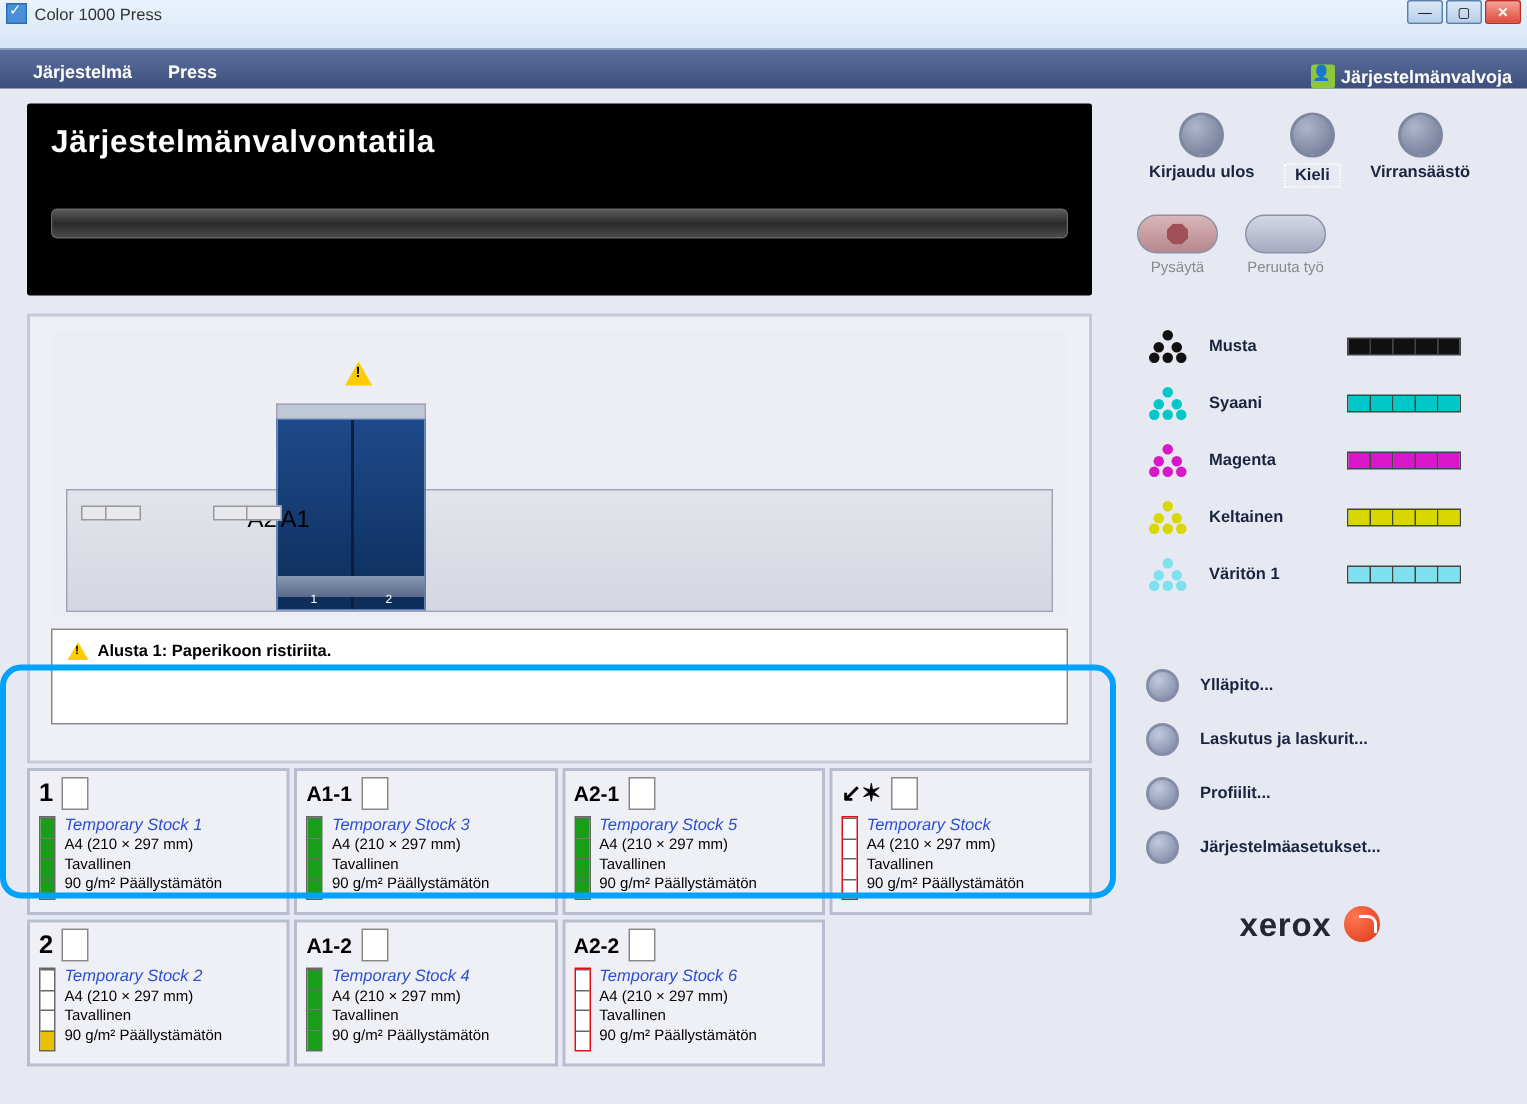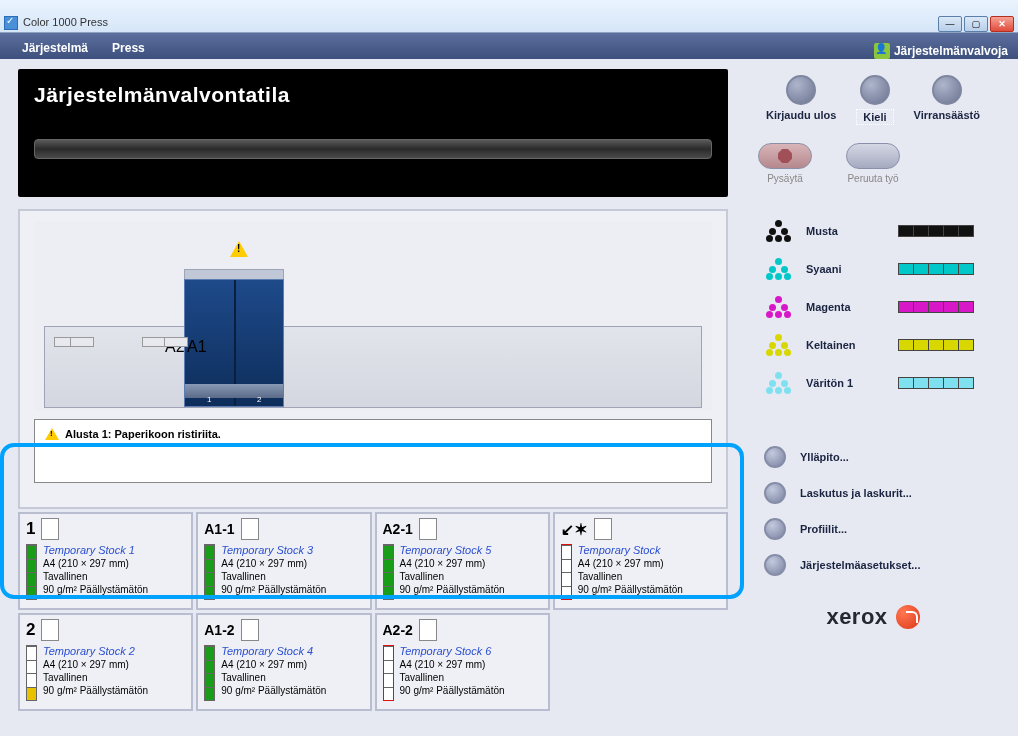--- a/index.html
+++ b/index.html
@@ -1,18 +1,18 @@
 <!DOCTYPE html>
 <html><head>
 <meta charset="utf-8">
 <style>
 * { box-sizing: border-box; margin: 0; padding: 0; font-family: Arial, sans-serif; }
 body { width: 1018px; height: 736px; overflow: hidden; background: #e7e9f2; }
 
-.titlebar { height: 14px; background: linear-gradient(#eaf3fd, #d6e6f8); display: flex; align-items: flex-start; padding: 16px 4px; border-bottom: 1px solid #8ba3c0; }
+.titlebar { height: 14px; background: linear-gradient(#eaf3fd, #d6e6f8); display: flex; align-items: flex-end; padding: 16px 4px; border-bottom: 1px solid #8ba3c0; }
 .titlebar-icon { width: 14px; height: 14px; background: #4a90d9; border: 1px solid #2a6eb8; margin-right: 5px; position: relative; }
 .titlebar-icon::after { content:'✓'; position:absolute; top:-2px; left:1px; color:#fff; font-size:10px; }
 .titlebar-title { font-size: 11px; color: #333; flex: 1; }
 .win-controls { display: flex; gap: 2px; }
 .win-btn { width: 24px; height: 16px; border: 1px solid #5a7fa8; border-radius: 2px; display: flex; align-items: center; justify-content: center; font-size: 9px; background: linear-gradient(#dbe8f7,#b8cfe9); cursor: pointer; }
 .win-close { background: linear-gradient(#f5a295,#e04b3a); color:#fff; border-color:#b52e1f; font-weight:bold; }
 
 .menubar { height: 26px; background: linear-gradient(#5c6f9e, #3d4f7c); display: flex; align-items: flex-end; padding: 0 10px; color: #fff; font-size: 12px; font-weight: bold; }
 .menubar-item { padding: 4px 12px; cursor: pointer; }
 .menubar-right { margin-left: auto; display: flex; align-items: center; gap: 4px; }
@@ -60,42 +60,42 @@
 .tray-info { font-size: 10px; line-height: 13px; }
 .stock-name { color: #2a4fd0; font-style: italic; font-size: 11px; }
 .bypass-ico { font-size: 16px; font-weight: bold; }
 
 .top-buttons { display: flex; gap: 20px; justify-content: center; margin-top: 6px; }
 .round-btn-col { display: flex; flex-direction: column; align-items: center; gap: 4px; }
 .round-btn { width: 30px; height: 30px; border-radius: 50%; background: radial-gradient(circle at 35% 30%, #aeb5cc, #6b7490); border: 2px solid #7e86a0; cursor: pointer; }
 .round-label { font-size: 11px; color: #1a2340; font-weight: bold; }
 .lang-box { border: 1px dotted #fff; padding: 1px 6px; background: rgba(255,255,255,0.08);}
 
-.action-row { display: flex; gap: 34px; margin-top: 18px; margin-left: 14px; }
+.action-row { display: flex; gap: 18px; margin-top: 18px; margin-left: 14px; }
 .pill-btn { width: 54px; height: 26px; border-radius: 13px; background: linear-gradient(#d4d7e4,#a5aac0); border: 1px solid #8a90a8; display:flex; align-items:center; justify-content:center; }
 .pill-stop { background: linear-gradient(#d8b5b8,#b5888e); }
 .oct { width:14px;height:14px;background:#a15058; clip-path: polygon(30% 0,70% 0,100% 30%,100% 70%,70% 100%,30% 100%,0 70%,0 30%);}
 .pill-label { font-size: 10px; color: #888; margin-top: 4px; text-align:center;}
 
 .toner-list { margin-top: 36px; display: flex; flex-direction: column; gap: 16px; padding-left: 20px;}
 .toner-row { display: flex; align-items: center; gap: 12px; }
 .toner-ico { width: 30px; display:flex; justify-content:center;}
 .dots { position: relative; width: 26px; height: 22px; }
 .dot { width: 7px; height: 7px; border-radius: 50%; position: absolute; }
 .toner-name { font-size: 11px; color: #1a2340; font-weight: bold; width: 80px; }
 .toner-bar { width: 76px; height: 12px; border: 1px solid #444; display: flex; }
 .toner-seg { flex:1; border-right: 1px solid #444; }
 .toner-seg:last-child { border-right: none;}
 
 .nav-list { margin-top: 52px; display: flex; flex-direction: column; gap: 14px; padding-left: 20px;}
 .nav-item { display: flex; align-items: center; gap: 14px; cursor: pointer; }
 .nav-dot { width: 22px; height: 22px; border-radius: 50%; background: radial-gradient(circle at 35% 30%, #c3c9de, #7a82a0); border: 2px solid #868da8; }
 .nav-label { font-size: 11px; font-weight: bold; color: #1a2340; }
 
-.brand { margin-top: 28px; text-align: center; font-size: 22px; font-weight: 600; letter-spacing: 0.5px; color: #242831; display:flex; align-items:center; justify-content:center; gap:8px;}
+.brand { margin-top: 28px; text-align: center; font-size: 22px; font-weight: 600; letter-spacing: 0.5px; color: #242831; display:flex; justify-content:center; gap:8px;}
 .brand-ball { width: 24px; height: 24px; border-radius: 50%; background: radial-gradient(circle at 30% 30%, #ff7752, #dd3818); position:relative;}
 .brand-ball::after { content:''; position:absolute; right:2px; top:6px; width:10px; height:10px; border:2px solid #fff; border-left:none; border-bottom:none; border-radius:0 50% 0 0;}
 
 .left-content { position: relative; }
 </style>
 </head>
 <body>
 
 <div class="titlebar">
   <div class="titlebar-icon"></div>

